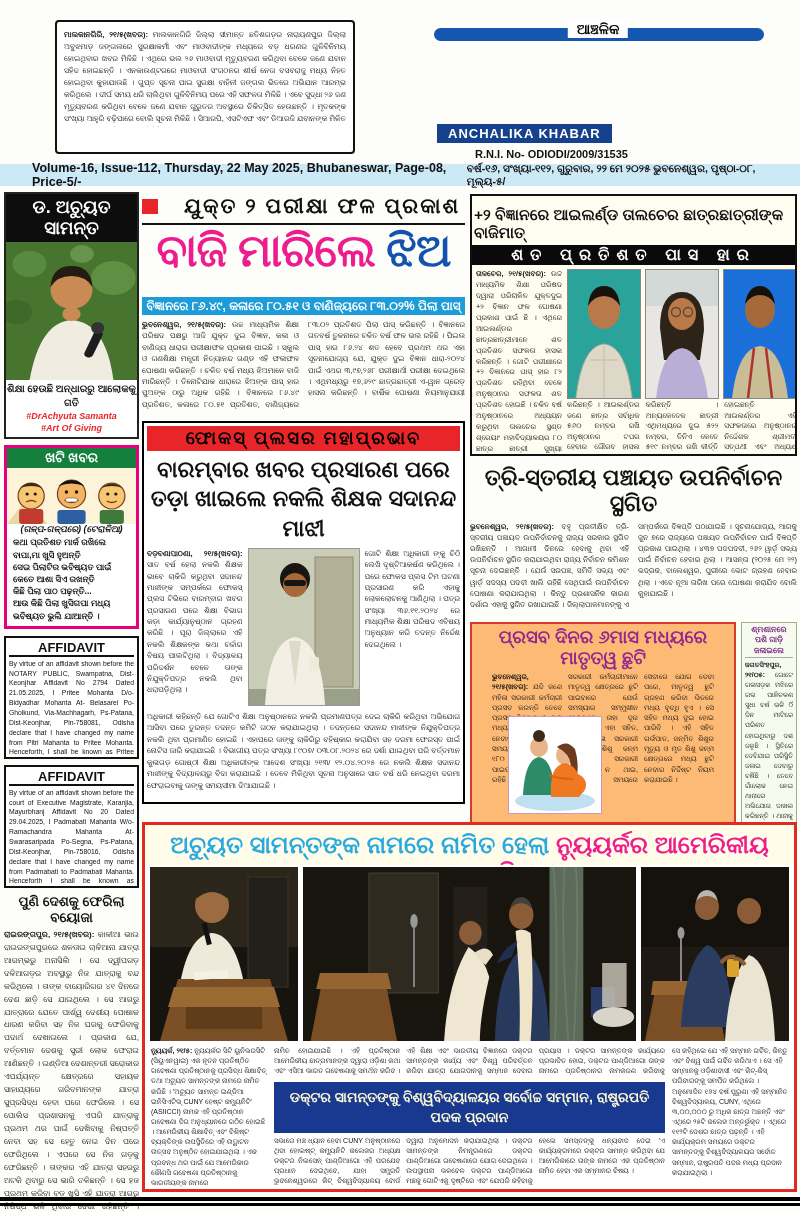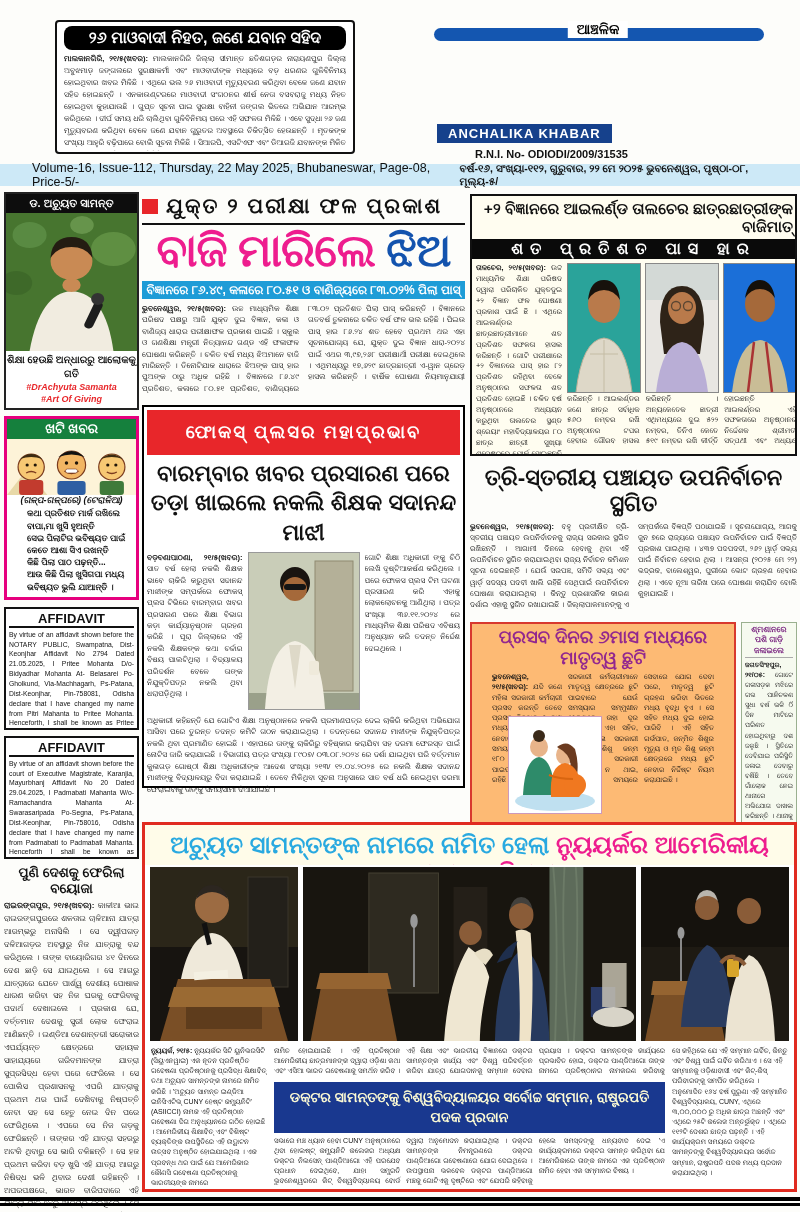--- a/index.html
+++ b/index.html
@@ -18,60 +18,60 @@
   .mh-bar{position:absolute;left:22px;right:20px;top:22px;height:13px;background:#1456b0;border-radius:7px;}
   .mh-tag{position:absolute;top:15px;left:50%;transform:translateX(-50%);background:#fff;
         padding:0 9px;font-weight:bold;font-size:14px;color:#000;z-index:2;}
   .mh-title{position:absolute;top:26px;left:0;right:0;text-align:center;font-size:92px;line-height:1.05;
         font-weight:bold;color:#e8262a;text-shadow:1px 2px 0 #f9b9b9;letter-spacing:4px;}
   .mh-en{position:absolute;left:25px;top:118px;background:#16418c;color:#fff;font-size:13px;
         font-weight:bold;letter-spacing:1px;padding:2px 11px;z-index:2;}
   .mh-rni{position:absolute;top:142px;left:0;width:75%;text-align:center;font-weight:bold;font-size:11px;}
   .datebar{left:0;top:164px;width:800px;height:22px;background:#cde9f7;display:flex;
         justify-content:space-between;align-items:center;padding:0 26px 0 32px;box-sizing:border-box;}
-  .date-en{font-weight:normal;font-size:12.5px;}
+  .date-en{font-weight:bold;font-size:12.5px;}
   .date-od{font-weight:bold;font-size:10.5px;}
   
   .sidebar{left:4px;top:192px;width:135px;}
   .samanta-box{border:2px solid #222;background:#fff;margin-bottom:6px;}
-  .sam-head{background:#0d0d0d;color:#fff;font-weight:bold;font-size:11px;text-align:center;padding:3px 0;}
+  .sam-head{background:#0d0d0d;color:#fff;font-weight:bold;font-size:18px;text-align:center;padding:3px 0;}
   .sam-photo{display:block;width:100%;height:138px;}
   .sam-cap{font-size:10px;font-weight:bold;text-align:center;line-height:1.35;padding:2px 0;}
   .sam-tags{color:#e8262a;font-weight:bold;font-style:italic;font-size:9px;text-align:center;line-height:1.3;padding-bottom:3px;}
   .khati-box{border:3px solid #e6007e;background:#fff;margin-bottom:7px;}
   .kh-head{background:#15803d;color:#fff;font-weight:bold;font-size:13.5px;text-align:center;padding:2px 0;}
   .kh-cartoon{display:block;width:100%;height:56px;}
   .kh-byline{font-size:9px;font-weight:bold;font-style:italic;text-align:center;}
-  .kh-verse{font-size:8.6px;font-weight:bold;line-height:1.42;padding:1px 4px 4px 20px;}
+  .kh-verse{font-size:8.6px;font-weight:bold;line-height:1.42;padding:1px 4px 4px 6px;}
   .aff-box{border:2px solid #111;background:#fff;margin-bottom:6px;padding:2px 3px;}
   .aff-title{font-weight:bold;font-size:13px;text-align:center;border-bottom:2px solid #111;
         font-family:"Liberation Sans",sans-serif;}
   .aff-body{font-size:6.8px;line-height:1.45;margin-top:2px;height:96px;overflow:hidden;}
   .ret-head{font-size:13.5px;font-weight:bold;text-align:center;margin:4px 0 3px;}
   .ret-body{font-size:8px;line-height:1.62;height:330px;overflow:hidden;}
   
   .center-col{left:142px;top:194px;width:323px;}
-  .kicker{display:flex;align-items:center;gap:8px;border-bottom:2.5px solid #111;padding-bottom:5px;}
+  .kicker{display:flex;align-items:center;gap:26px;border-bottom:2.5px solid #111;padding-bottom:5px;}
   .red-sq{width:16px;height:15px;background:#e8262a;flex:0 0 auto;}
   .kicker-txt{font-size:21px;font-weight:bold;letter-spacing:2px;}
-  .lead-head{font-size:45px;font-weight:bold;text-align:center;line-height:1.15;letter-spacing:-1px;height:56px;overflow:hidden;}
+  .lead-head{font-size:45px;font-weight:bold;text-align:center;line-height:1.15;letter-spacing:-1px;height:72px;overflow:hidden;}
   .hp{color:#ee1d8e;} .hb{color:#1353ae;}
   .lead-sub{background:#1e9cd7;color:#fff;font-weight:bold;font-size:12px;text-align:center;padding:2px 0;}
   .lead-body{margin-top:4px;column-count:2;column-gap:9px;font-size:7.6px;line-height:1.5;height:95px;overflow:hidden;}
   .focus-box{margin-top:7px;border:2px solid #000;padding:3px;background:#fff;height:383px;box-sizing:border-box;}
-  .focus-bar{background:#e8262a;color:#ffffff;font-weight:bold;font-size:18px;text-align:center;padding:12px 0;letter-spacing:2px;}
+  .focus-bar{background:#e8262a;color:#000000;font-weight:bold;font-size:18px;text-align:center;padding:2px 0;letter-spacing:2px;}
   .focus-head{font-size:22.5px;font-weight:bold;text-align:center;line-height:1.3;margin:4px 0 5px;}
   .focus-cols{display:flex;gap:5px;height:158px;overflow:hidden;}
   .f-col{flex:1;font-size:7.6px;line-height:1.5;overflow:hidden;}
   .f-photo{flex:0 0 110px;height:156px;border:1px solid #999;}
   .focus-rest{margin-top:5px;font-size:7.6px;line-height:1.52;height:118px;overflow:hidden;}
   
   .right-col{left:470px;top:194px;width:327px;}
   .science-box{border:2px solid #111;background:#fffdf0;height:262px;box-sizing:border-box;overflow:hidden;}
-  .sci-head{font-size:15.5px;font-weight:bold;text-align:right;padding:4px 2px 3px;}
+  .sci-head{font-size:15.5px;font-weight:bold;text-align:left;padding:4px 2px 3px;margin-top:6px;}
   .sci-bar{background:#0a0a0a;color:#fff;font-size:16px;font-weight:bold;text-align:center;letter-spacing:7px;padding:1px 0;}
   .sci-main{display:flex;gap:5px;padding:4px 4px 0;}
   .sci-colL{flex:0 0 86px;font-size:7.3px;line-height:1.5;height:196px;overflow:hidden;}
   .sci-right{flex:1;}
   .sci-photos{display:flex;gap:4px;height:128px;}
   .sci-photos svg{border:1px solid #888;}
   .sci-bottom{column-count:3;column-gap:6px;font-size:7.3px;line-height:1.45;height:62px;overflow:hidden;margin-top:3px;}
   .pan-head{font-size:22.5px;font-weight:bold;text-align:center;margin:9px 0 4px;}
   .pan-body{column-count:2;column-gap:9px;font-size:7.4px;line-height:1.5;height:94px;overflow:hidden;}
   .right-row{display:flex;gap:5px;margin-top:7px;}
@@ -96,21 +96,20 @@
         padding:5px 2px;margin:3px 0;}
   .mid-bottom{column-count:3;column-gap:6px;height:64px;overflow:hidden;}
   .bottom-rule{left:0;top:1197px;width:800px;height:9px;border-top:4px solid #000;border-bottom:3px solid #000;box-sizing:border-box;}
 </style>
 </head>
 <body>
 
 <div class="page">
 
   <div class="abs top-story-box">
-    <div class="ts-head">୨୬ ମାଓବାଦୀ ନିହତ, ଜଣେ ଯବାନ ସହିଦ</div>
     <div class="ts-body just"><b class="dl">ମାଲକାନଗିରି, ୨୧/୫(ଖବର):</b> <span>ମାଲକାନଗିରି ଜିଲ୍ଲା ସୀମାନ୍ତ ଛତିଶଗଡ଼ର ନାରାୟଣପୁର ଜିଲ୍ଲା ଅବୁଝମାଡ଼ ଜଙ୍ଗଲରେ ସୁରକ୍ଷାକର୍ମୀ ଏବଂ ମାଓବାଦୀଙ୍କ ମଧ୍ୟରେ ବଡ଼ ଧରଣର ଗୁଳିବିନିମୟ ହୋଇଥିବାର ଖବର ମିଳିଛି । ଏଥିରେ ଭଲ ୨୬ ମାଓବାଦୀ ମୃତ୍ୟୁବରଣ କରିଥିବା ବେଳେ ଜଣେ ଯବାନ ସହିଦ ହୋଇଛନ୍ତି । ଏନକାଉଣ୍ଟରରେ ମାଓବାଦୀ ସଂଗଠନର ଶୀର୍ଷ ନେତା ବସବରାଜୁ ମଧ୍ୟ ନିହତ ହୋଇଥିବା କୁହାଯାଉଛି । ଗୁପ୍ତ ସୂଚନା ପାଇ ସୁରକ୍ଷା ବାହିନୀ ଜଙ୍ଗଲ ଭିତରେ ଅଭିଯାନ ଆରମ୍ଭ କରିଥିଲେ । ଦୀର୍ଘ ସମୟ ଧରି ଚାଲିଥିବା ଗୁଳିବିନିମୟ ପରେ ଏହି ସଫଳତା ମିଳିଛି । ଏବେ ସୁଦ୍ଧା ୨୬ ଜଣ ମୃତ୍ୟୁବରଣ କରିଥିବା ବେଳେ ଜଣେ ଯବାନ ଗୁରୁତର ଅବସ୍ଥାରେ ଚିକିତ୍ସିତ ହେଉଛନ୍ତି । ମୃତକଙ୍କ ସଂଖ୍ୟା ଆହୁରି ବଢ଼ିପାରେ ବୋଲି ସୂଚନା ମିଳିଛି । ସିଆରପି, ଏସଟିଏଫ ଏବଂ ଡିଆରଜି ଯବାନଙ୍କ ମିଳିତ ଅପରେସନରେ ଏହି ସଫଳତା ମିଳିଛି ।</span></div>
   </div>
 
   <div class="abs masthead">
     <div class="mh-bar"></div>
     <div class="mh-tag">ଆଞ୍ଚଳିକ</div>
     <div class="mh-en">ANCHALIKA KHABAR</div>
     <div class="mh-rni">R.N.I. No- ODIODI/2009/31535</div>
   </div>
 

